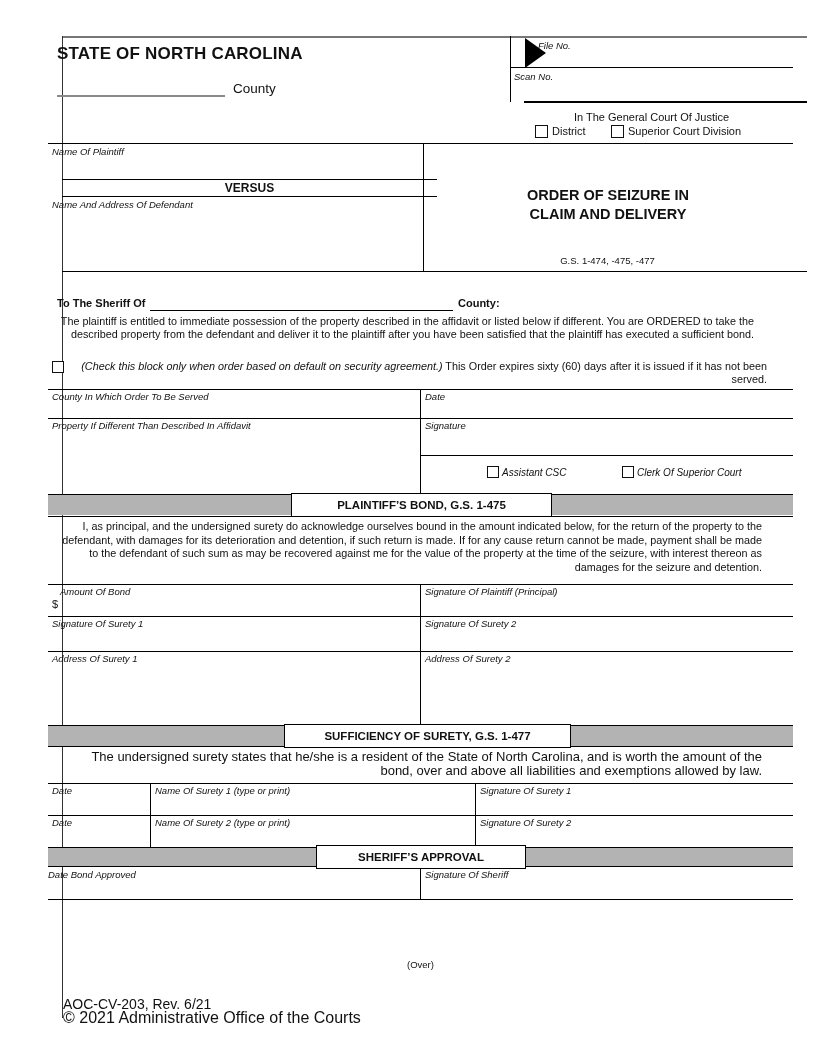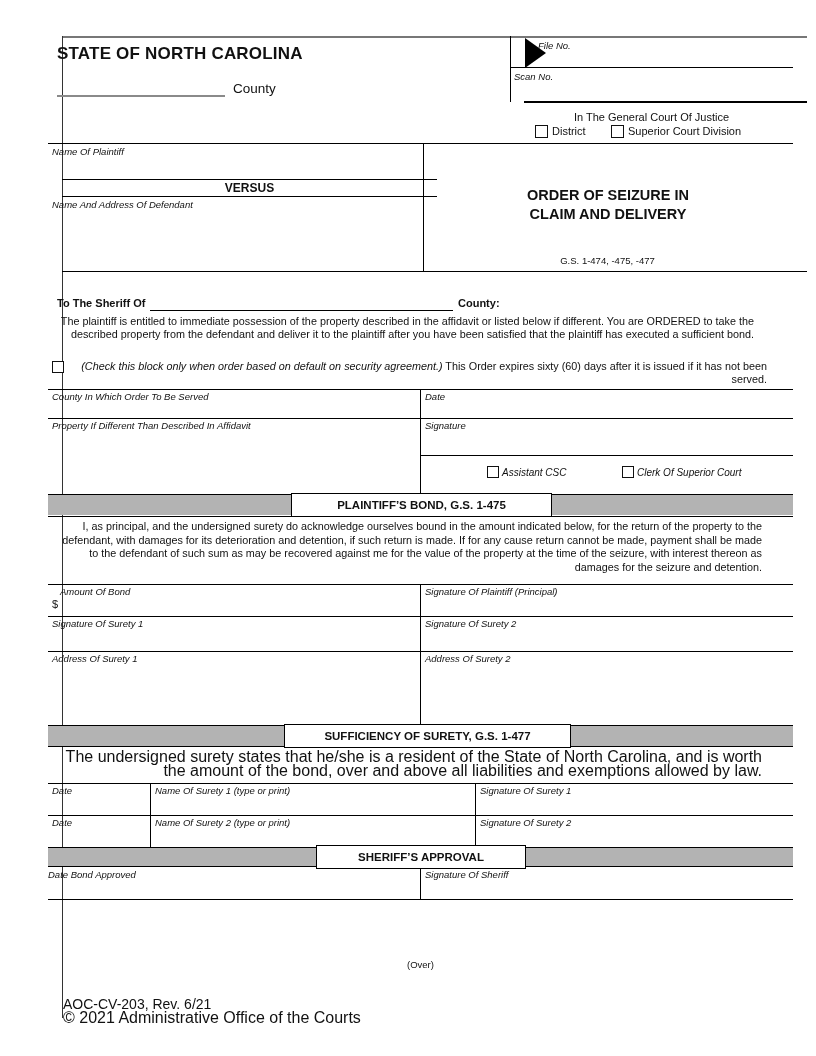--- a/index.html
+++ b/index.html
@@ -123,21 +123,21 @@
   <div class="field" style="left:50px;top:666px;width:368px;height:56px;"></div>
   <div class="lbl" style="left:425px;top:653px;">Address Of Surety 2</div>
   <div class="field" style="left:422px;top:666px;width:368px;height:56px;"></div>
 
   <div class="hline" style="left:48px;top:725px;width:745px;"></div>
   <div class="bar" style="top:726px;background:#b3b3b3;"></div>
   <div class="hline" style="left:48px;top:746px;width:745px;"></div>
   <div class="barbox" style="left:284px;top:724px;width:285px;height:22px;">
     <span>SUFFICIENCY OF SURETY, G.S. 1-477</span>
   </div>
-  <div class="txt" style="left:56px;top:750px;width:706px;font-size:16px;line-height:13.5px;">The undersigned surety states that he/she is a resident of the State of North Carolina, and is worth the amount of the bond, over and above all liabilities and exemptions allowed by law.</div>
+  <div class="txt" style="left:56px;top:750px;width:706px;font-size:13px;line-height:13.5px;">The undersigned surety states that he/she is a resident of the State of North Carolina, and is worth the amount of the bond, over and above all liabilities and exemptions allowed by law.</div>
 
   <div class="hline" style="left:48px;top:783px;width:745px;"></div>
   <div class="vline" style="left:150px;top:783px;height:64px;"></div>
   <div class="vline" style="left:475px;top:783px;height:64px;"></div>
   <div class="lbl" style="left:52px;top:785px;">Date</div>
   <div class="field" style="left:50px;top:797px;width:98px;height:15px;"></div>
   <div class="lbl" style="left:155px;top:785px;">Name Of Surety 1 (type or print)</div>
   <div class="field" style="left:152px;top:797px;width:320px;height:15px;"></div>
   <div class="lbl" style="left:480px;top:785px;">Signature Of Surety 1</div>
   <div class="field" style="left:477px;top:797px;width:312px;height:15px;"></div>

